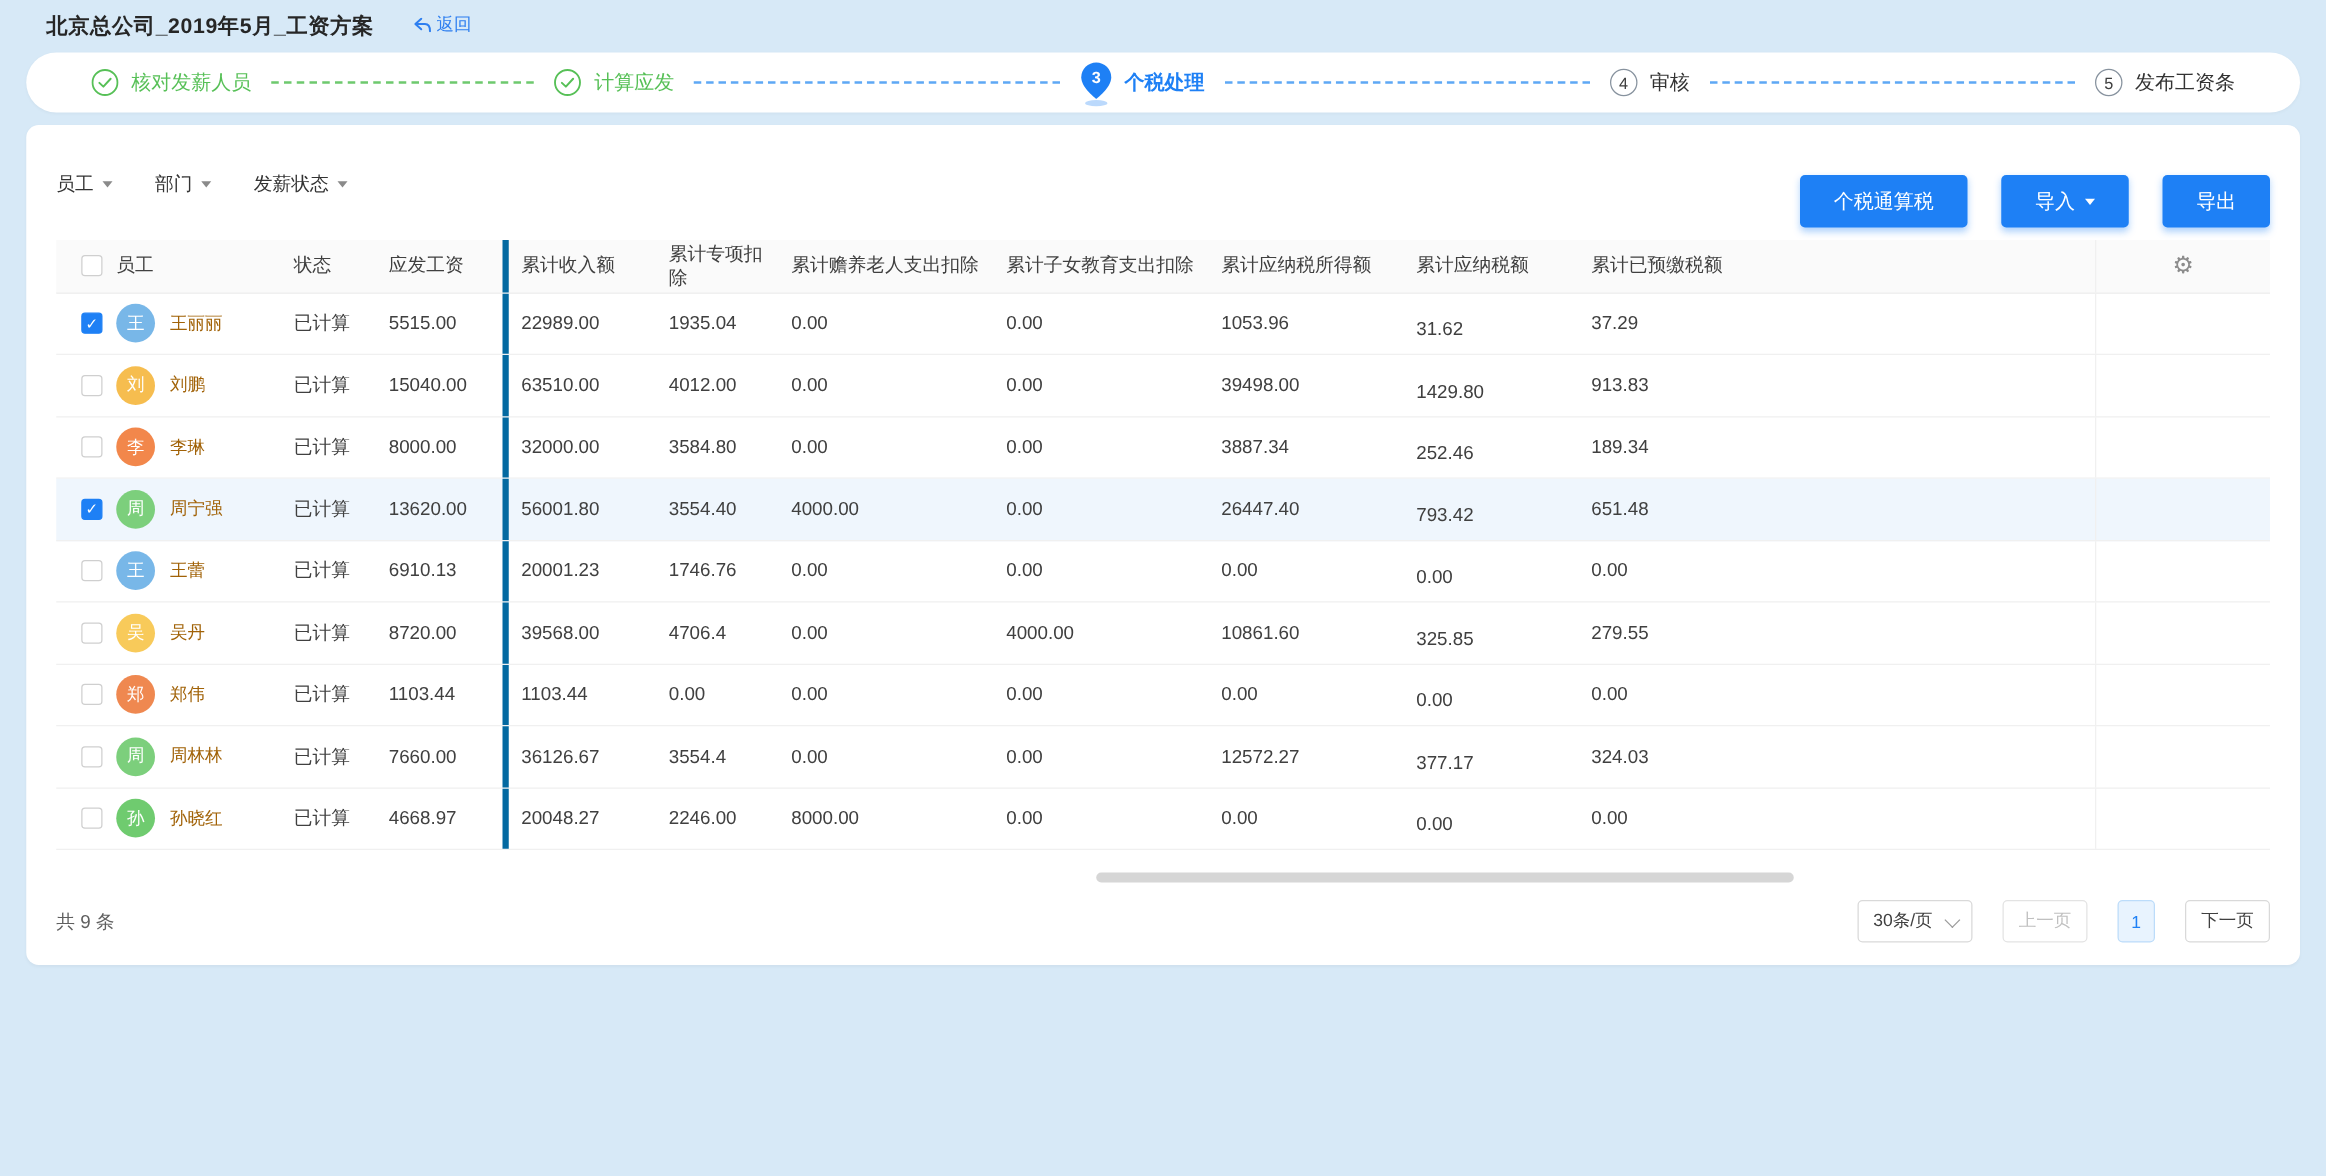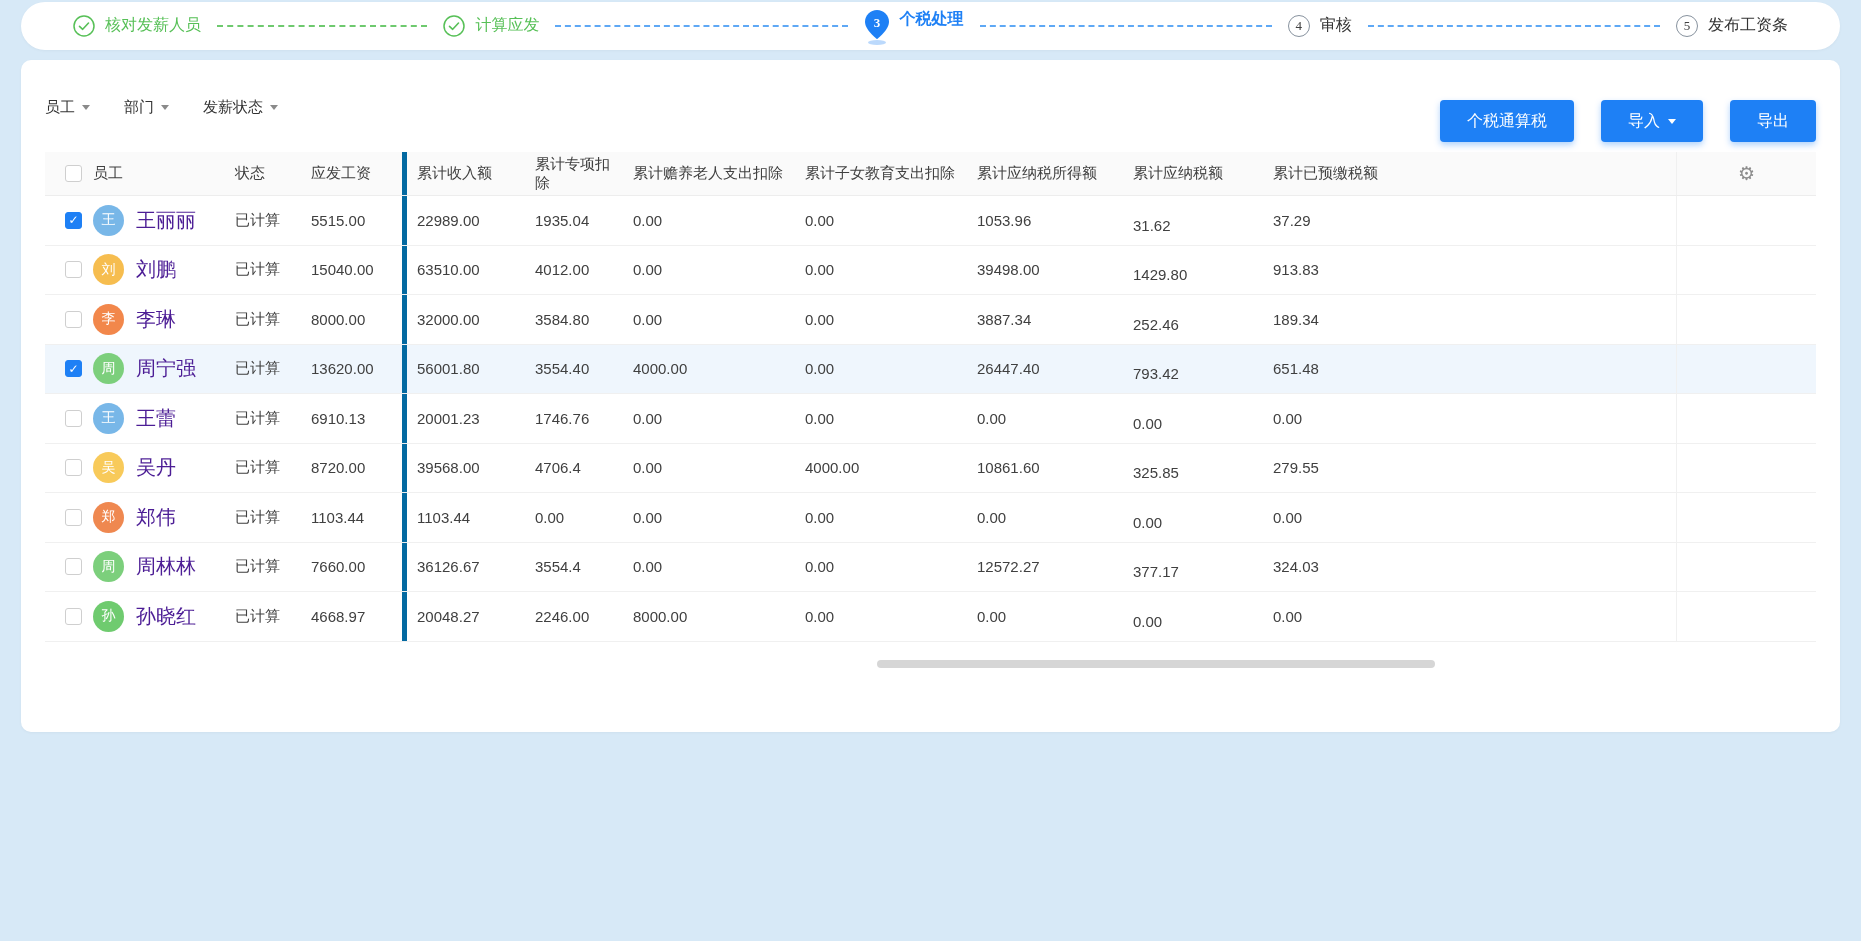--- a/index.html
+++ b/index.html
@@ -12,21 +12,21 @@
 
   
   .top-bar { height:40px; display:flex; align-items:center; padding:0 37px; }
   .page-title { font-size:17px; font-weight:bold; color:#262626; letter-spacing:0.5px; }
   .back-link { margin-left:32px; display:flex; align-items:center; gap:4px;
                color:#2e7ff0; font-size:14px; cursor:pointer; }
 
   
   .stepper { margin:2px 21px 0; background:#fff; border-radius:24px; height:48px;
              display:flex; align-items:center; padding:0 52px; box-shadow:0 1px 3px rgba(0,0,0,.04); }
-  .step { display:flex; gap:10px; white-space:nowrap; cursor:pointer;font-family:Liberation Serif, serif; }
+  .step { display:flex; align-items:center; gap:10px; white-space:nowrap; cursor:pointer; }
   .step-label { font-size:16px; color:#333; }
   .step.done .step-label { color:#57c057; }
   .step.current .step-label { color:#1e80f5; font-weight:bold; }
   .step-circle { width:22px; height:22px; border-radius:50%; border:1px solid #87929e;
                  display:flex; align-items:center; justify-content:center;
                  font-size:13px; color:#404040; background:#fff; }
   .pin-wrap { position:relative; width:26px; height:34px; display:flex; justify-content:center; }
   .pin-shadow { position:absolute; bottom:-2px; left:4px; width:18px; height:5px;
                 border-radius:50%; background:rgba(30,128,245,.30); }
   .connector { flex:1; border-top:2px dashed #5ea8f5; margin:0 16px; height:0; }
@@ -75,21 +75,21 @@
   .gear-glyph { font-size:19px; color:#8c8c8c; cursor:pointer; line-height:1; }
 
   .checkbox { width:17px; height:17px; border:1px solid #cfcfcf; border-radius:3px;
               background:#fff; display:inline-flex; align-items:center; justify-content:center;
               cursor:pointer; flex:none; }
   .checkbox.checked { background:#1e80f5; border-color:#1e80f5; }
   .checkbox.checked::after { content:"✓"; color:#fff; font-size:12px; font-weight:bold; line-height:1; }
 
   .avatar { width:31px; height:31px; border-radius:50%; color:#fff; font-size:14px;
             display:inline-flex; align-items:center; justify-content:center; flex:none; }
-  .emp-name { font-size:20px; color:#4c1d95; white-space:nowrap; }
+  .emp-name { font-size:14px; color:#a16207; white-space:nowrap; }
 
   
   .hscroll { position:relative; height:8px; margin-top:18px; }
   .hscroll-thumb { position:absolute; left:47%; width:31.5%; height:8px;
                    background:#d6d6d6; border-radius:4px; cursor:pointer; }
   .footer { display:flex; align-items:center; margin-top:14px; }
   .total-text { font-size:15px; color:#5f5f5f; }
   .pagination { margin-left:auto; display:flex; align-items:center; gap:24px; }
   .page-size { display:flex; align-items:center; gap:10px; border:1px solid #d9d9d9;
                border-radius:4px; height:34px; padding:0 12px; font-size:14px; color:#404040;
@@ -102,20 +102,29 @@
   .page-btn.disabled { color:#c0c0c0; border-color:#e3e3e3; cursor:default; }
   .page-num { height:34px; min-width:30px; border-radius:4px; background:#e8f3fe;
               border:1px solid #bcdcfa; color:#1e80f5; font-size:14px;
               display:flex; align-items:center; justify-content:center; padding:0 9px; cursor:pointer; }
 </style>
 </head>
 <body>
 
 <div class="page">
 
+  <div class="top-bar">
+    <span class="page-title">北京总公司_2019年5月_工资方案</span>
+    <span class="back-link">
+      <svg width="14" height="12" viewBox="0 0 14 12">
+        <path d="M6 1 L1.3 5.2 L6 9.4 M1.3 5.2 H9 C12 5.2 13 8 13 11" stroke="#2e7ff0" fill="none" stroke-width="1.6" stroke-linecap="round" stroke-linejoin="round"></path>
+      </svg>
+      <span>返回</span>
+    </span>
+  </div>
 
   <div class="stepper">
     <div class="step done">
       <svg width="22" height="22" viewBox="0 0 22 22">
         <circle cx="11" cy="11" r="10" fill="none" stroke="#57c057" stroke-width="1.5"></circle>
         <path d="M6.5 11.3 L9.7 14.3 L15.5 8" fill="none" stroke="#57c057" stroke-width="1.6" stroke-linecap="round" stroke-linejoin="round"></path>
       </svg>
       <span class="step-label">核对发薪人员</span>
     </div>
     <div class="connector green short"></div>
@@ -392,14 +401,26 @@
             <div class="cell num c-v6">0.00</div>
             <div class="cell c-gear"></div>
           </div>
   </div>
 </div>
 
     <div class="hscroll">
       <div class="hscroll-thumb"></div>
     </div>
 
+    <div class="footer">
+      <span class="total-text">共 9 条</span>
+      <div class="pagination">
+        <span class="page-size">
+          <span>30条/页</span>
+          <span class="chevron"></span>
+        </span>
+        <button class="page-btn disabled">上一页</button>
+        <span class="page-num">1</span>
+        <button class="page-btn">下一页</button>
+      </div>
+    </div>
   </div>
 </div>
 
 </body></html>

